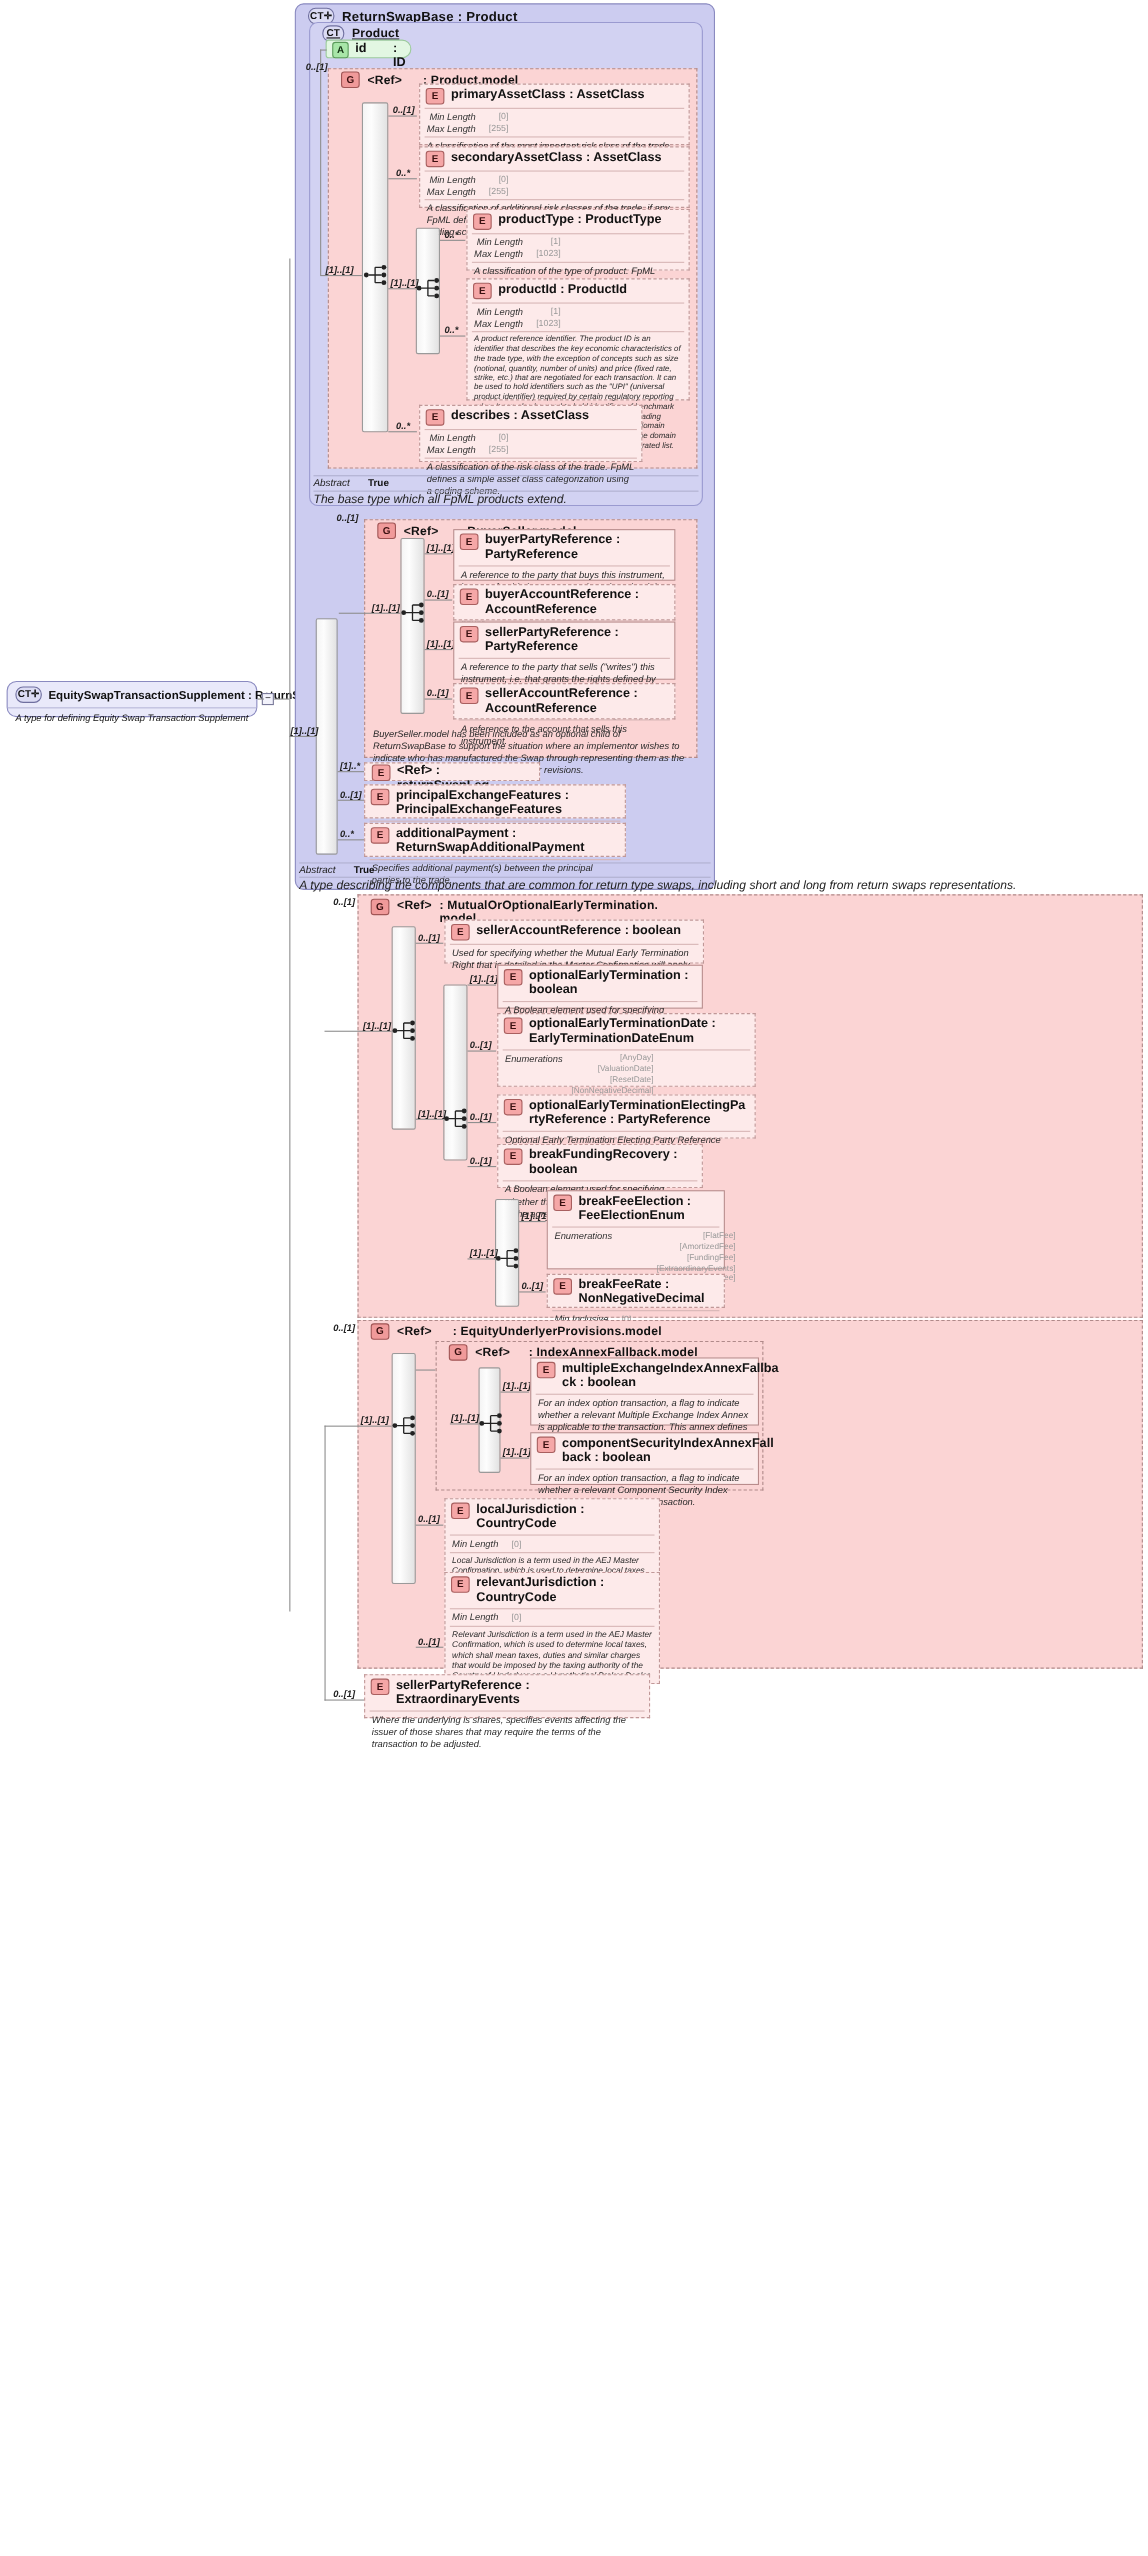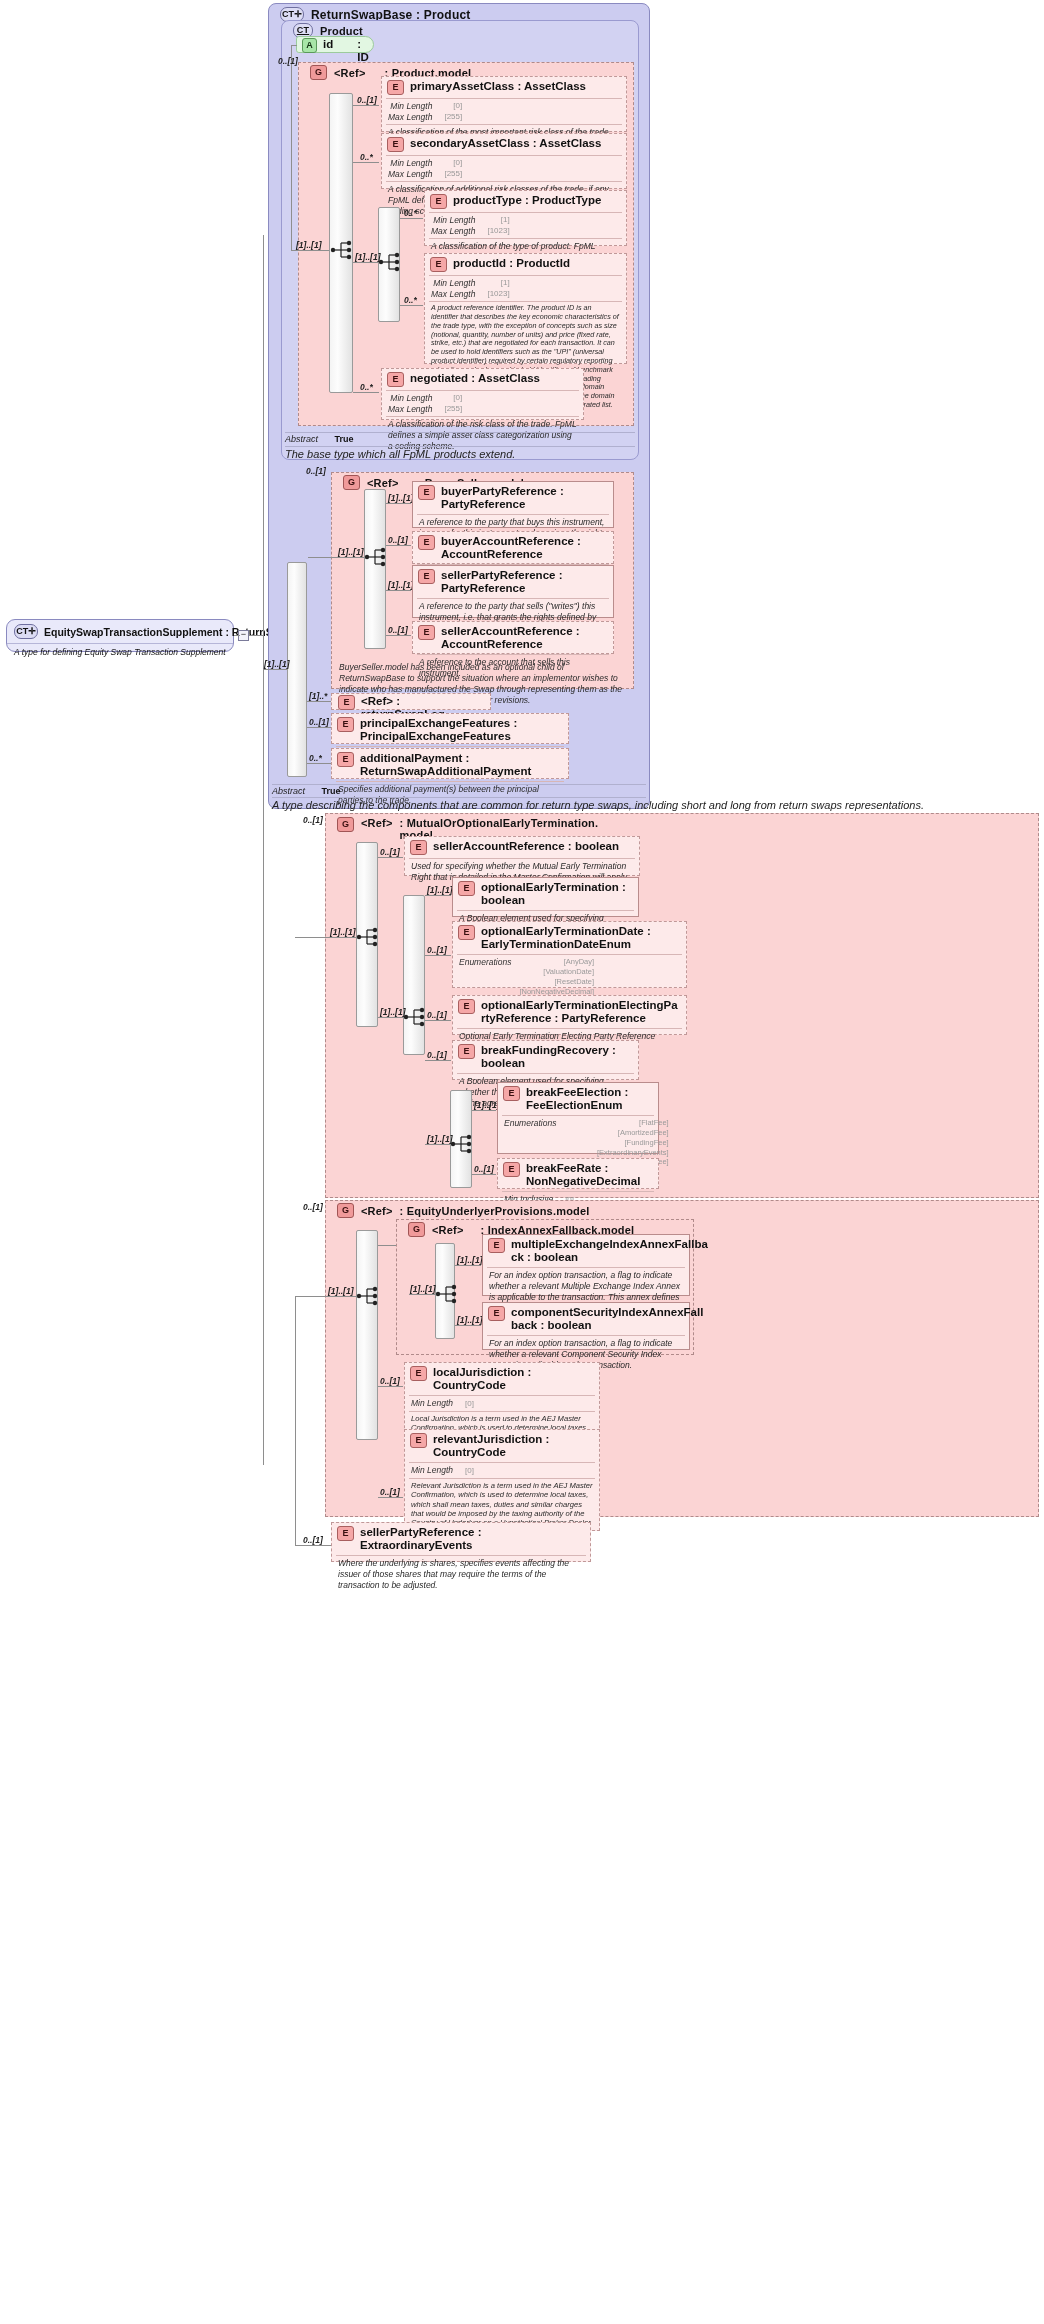--- a/index.html
+++ b/index.html
@@ -309,21 +309,21 @@
     </div>
     <div class="el-sep"></div>
     <div class="desc" style="font-size:7.2px; line-height:1.22;">A product reference identifier. The product ID is an identifier that describes the key economic characteristics of the trade type, with the exception of concepts such as size (notional, quantity, number of units) and price (fixed rate, strike, etc.) that are negotiated for each transaction. It can be used to hold identifiers such as the "UPI" (universal product identifier) required by certain regulatory reporting rules. It can also be used to hold identifiers of benchmark products or product templates used by certain trading systems or facilities. FpML does not define the domain values associated with this element. Note that the domain values for this element are not strictly an enumerated list.</div>
   </div>
 
   <div class="ln h" style="left:353px; top:392px; width:26px;"></div>
   <div class="card" style="left:360px; top:382px;">0..*</div>
   <div class="el" style="left:381px; top:368px; width:203px; height:52px;">
     <div class="el-title">
       <span class="badge e">E</span>
-      <span>negotiated : AssetClass</span>
+      <span>describes : AssetClass</span>
     </div>
     <div class="el-sep"></div>
     <div class="facets">
       <table>
           <tbody>
             <tr>
               <td>Min Length</td>
               <td class="v">[0]</td>
             </tr>
       <tr>
@@ -622,21 +622,21 @@
           </tbody>
         </table>
     </div>
   </div>
 
   <div class="card" style="left:303px; top:1202px;">0..[1]</div>
   <div class="grp-box" style="left:325px; top:1200px; width:714px; height:317px;"></div>
   <div class="hdr small" style="position:absolute; left:329px; top:1200px;">
     <span class="badge g">G</span>
     <span>&lt;Ref&gt;</span>
-    <span style="">: EquityUnderlyerProvisions.model</span>
+    <span style="margin-left:12px;">: EquityUnderlyerProvisions.model</span>
   </div>
 
   <div class="bar" style="left:356px; top:1230px; width:22px; height:210px;"></div>
   <div class="ln h" style="left:295px; top:1296px; width:61px;"></div>
   <div class="card" style="left:328px; top:1286px;">[1]..[1]</div>
   <svg class="seqg" style="left:356px; top:1285px;" viewBox="0 0 26 22">
     <circle cx="3" cy="11" r="2.2" fill="#222"></circle>
       <line x1="5" y1="11" x2="11" y2="11" stroke="#222" stroke-width="1.2"></line>
     <line x1="11" y1="4" x2="11" y2="18" stroke="#222" stroke-width="1.2"></line>
     <line x1="11" y1="4" x2="17" y2="4" stroke="#222" stroke-width="1.2"></line>

